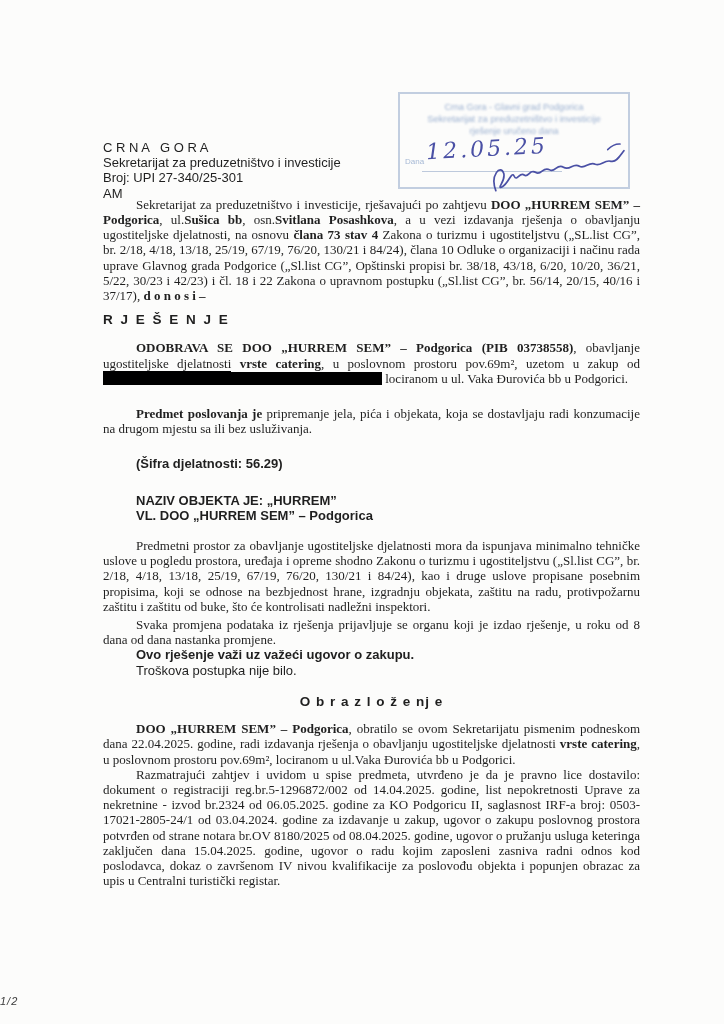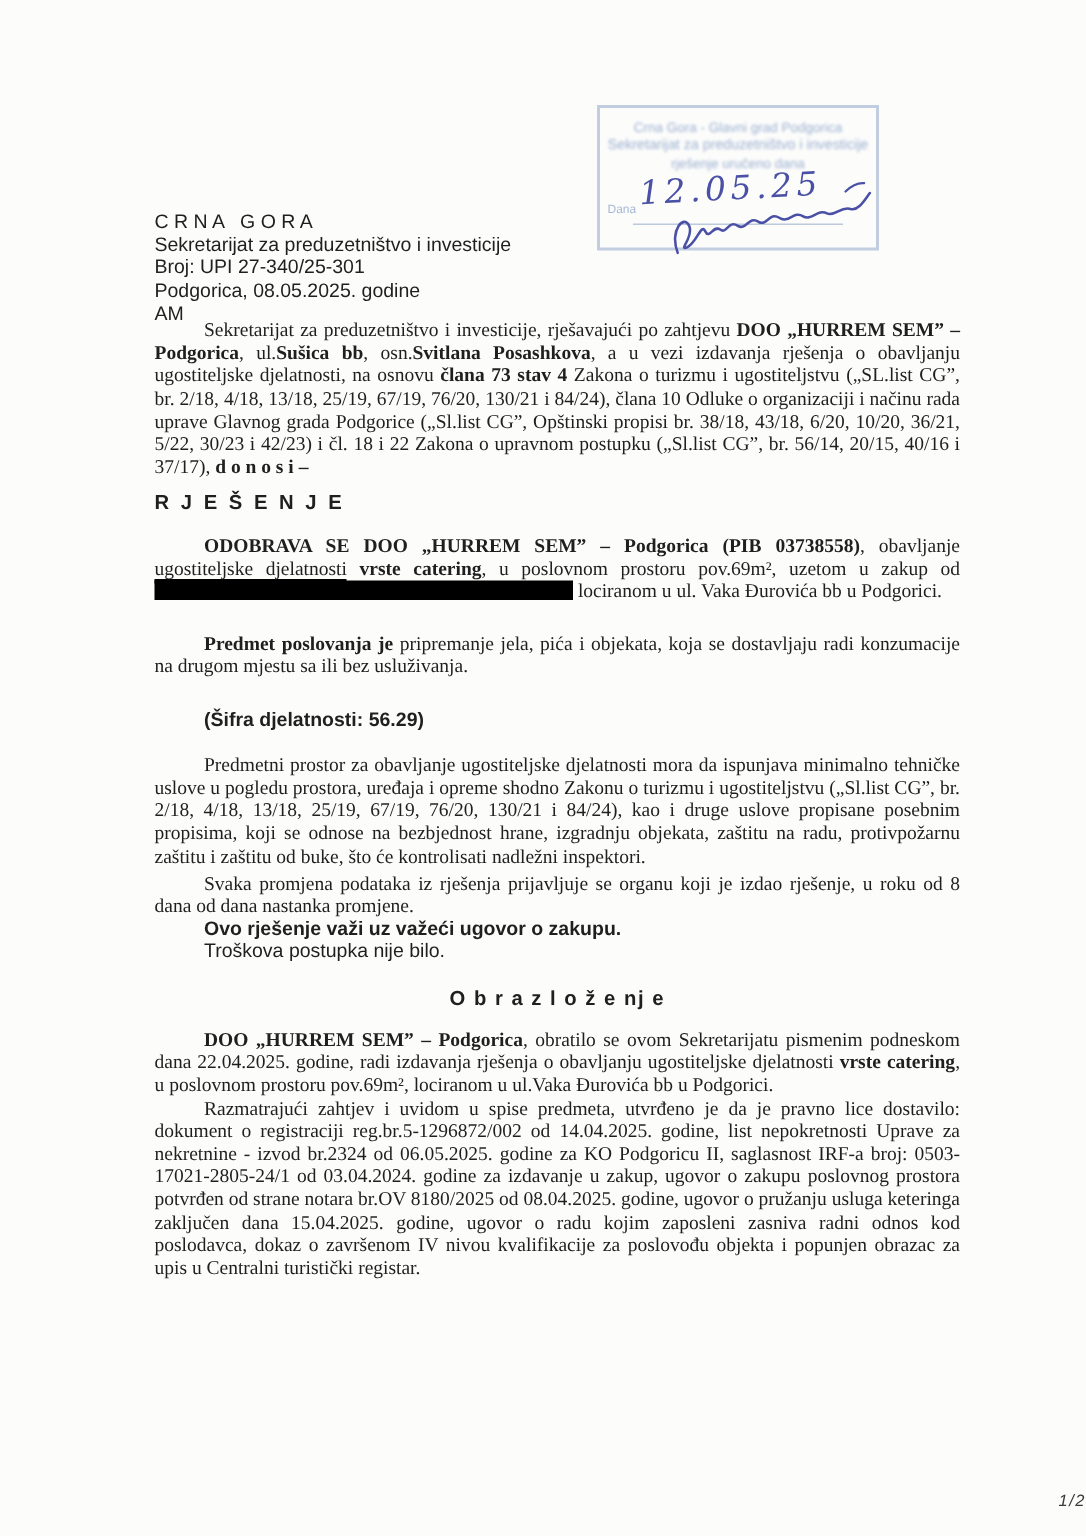--- a/index.html
+++ b/index.html
@@ -25,24 +25,24 @@
   .mt-approval{margin-top:13px;}
   .mt-predmet{margin-top:20px;}
   .mt-sifra{margin-top:20px;}
   .nblock{margin-top:21px;}
   .mt-uslovi{margin-top:15px;}
   .mt-promjena{margin-top:3px;}
   .title2{margin-top:16px;text-align:center;font-weight:bold;font-size:13.5px;letter-spacing:1px;}
   .mt-obraz1{margin-top:12px;}
   .redline{border-bottom:3px solid var(--redaction);padding-bottom:0px;}
   .redact{display:inline-block;width:279px;height:13px;background:var(--redaction);vertical-align:-2px;}
-  .footer{position:absolute;left:0;right:0;top:995px;text-align:right;font-style:italic;
+  .footer{position:absolute;left:0;right:0;top:995px;text-align:left;font-style:italic;
           font-size:11px;letter-spacing:1px;color:#3a3a3a;}
   
-  .stamp{position:absolute;left:398px;top:70px;width:188px;height:97px;
+  .stamp{position:absolute;left:398px;top:92px;width:232px;height:97px;
          border:2px solid rgba(125,150,190,.45);box-sizing:border-box;}
   .s-line{text-align:center;color:var(--stamp_blue);filter:blur(1.2px);opacity:.85;line-height:12px;}
   .s1{margin-top:7px;font-size:9px;}
   .s2{font-size:9.5px;}
   .s3{font-size:9px;}
   .s-dana{position:absolute;left:5px;top:63px;font-size:8px;color:var(--stamp_blue);
           opacity:.75;filter:blur(.5px);}
   .s-date{position:absolute;left:26px;top:42px;font-size:22px;font-style:italic;
           color:var(--pen_blue);letter-spacing:3px;transform:rotate(-3deg);
           font-family:"DejaVu Serif",serif;}
@@ -67,34 +67,37 @@
       <path d="M128 9 C132 6 136 4 141 5" stroke="#4a50a5" fill="none" stroke-width="1.5" stroke-linecap="round"></path>
     </svg>
   </div>
 
   <div class="doc">
 
     <div class="hdr">
       <div>C R N A   G O R A</div>
       <div>Sekretarijat za preduzetništvo i investicije</div>
       <div>Broj: UPI 27-340/25-301</div>
-      <div>Podgorica, 08.05.2025. godine</div>
       <div>AM</div>
     </div>
 
     <p class="para indent t1"><span>Sekretarijat za preduzetništvo i investicije, rješavajući po zahtjevu </span><span class="b">DOO „HURREM SEM” – Podgorica</span><span>, ul.</span><span class="b">Sušica bb</span><span>, osn.</span><span class="b">Svitlana Posashkova</span><span>, a u vezi izdavanja rješenja o obavljanju ugostiteljske djelatnosti, na osnovu </span><span class="b">člana 73 stav 4</span><span> Zakona o turizmu i ugostiteljstvu („SL.list CG”, br. 2/18, 4/18, 13/18, 25/19, 67/19, 76/20, 130/21 i 84/24), člana 10 Odluke o organizaciji i načinu rada uprave Glavnog grada Podgorice („Sl.list CG”, Opštinski propisi br. 38/18, 43/18, 6/20, 10/20, 36/21, 5/22, 30/23 i 42/23) i čl. 18 i 22 Zakona o upravnom postupku („Sl.list CG”, br. 56/14, 20/15, 40/16 i 37/17), </span><span class="b">d o n o s i –</span></p>
 
     <div class="title1">R J E Š E N J E</div>
 
     <p class="para indent mt-approval"><span class="b">ODOBRAVA SE DOO „HURREM SEM” – Podgorica (PIB 03738558)</span><span>, obavljanje </span><span class="redline">ugostiteljske djelatnosti</span><span> </span><span class="b">vrste catering</span><span>, u poslovnom prostoru pov.69m², uzetom u zakup od </span><span class="redact"></span><span> lociranom u ul. Vaka Đurovića bb u Podgorici.</span></p>
 
     <p class="para indent mt-predmet"><span class="b">Predmet poslovanja je</span><span> pripremanje jela, pića i objekata, koja se dostavljaju radi konzumacije na drugom mjestu sa ili bez usluživanja.</span></p>
 
     <div class="ln bold mt-sifra">(Šifra djelatnosti: 56.29)</div>
 
+    <div class="nblock">
+      <div class="ln bold">NAZIV OBJEKTA JE: „HURREM”</div>
+      <div class="ln bold">VL. DOO „HURREM SEM” – Podgorica</div>
+    </div>
 
     <p class="para indent mt-uslovi">Predmetni prostor za obavljanje ugostiteljske djelatnosti mora da ispunjava minimalno tehničke uslove u pogledu prostora, uređaja i opreme shodno Zakonu o turizmu i ugostiteljstvu („Sl.list CG”, br. 2/18, 4/18, 13/18, 25/19, 67/19, 76/20, 130/21 i 84/24), kao i druge uslove propisane posebnim propisima, koji se odnose na bezbjednost hrane, izgradnju objekata, zaštitu na radu, protivpožarnu zaštitu i zaštitu od buke, što će kontrolisati nadležni inspektori.</p>
 
     <p class="para indent mt-promjena">Svaka promjena podataka iz rješenja prijavljuje se organu koji je izdao rješenje, u roku od 8 dana od dana nastanka promjene.</p>
 
     <div class="ln bold">Ovo rješenje važi uz važeći ugovor o zakupu.</div>
     <div class="ln">Troškova postupka nije bilo.</div>
 
     <div class="title2">O b r a z l o ž e nj e</div>
 

